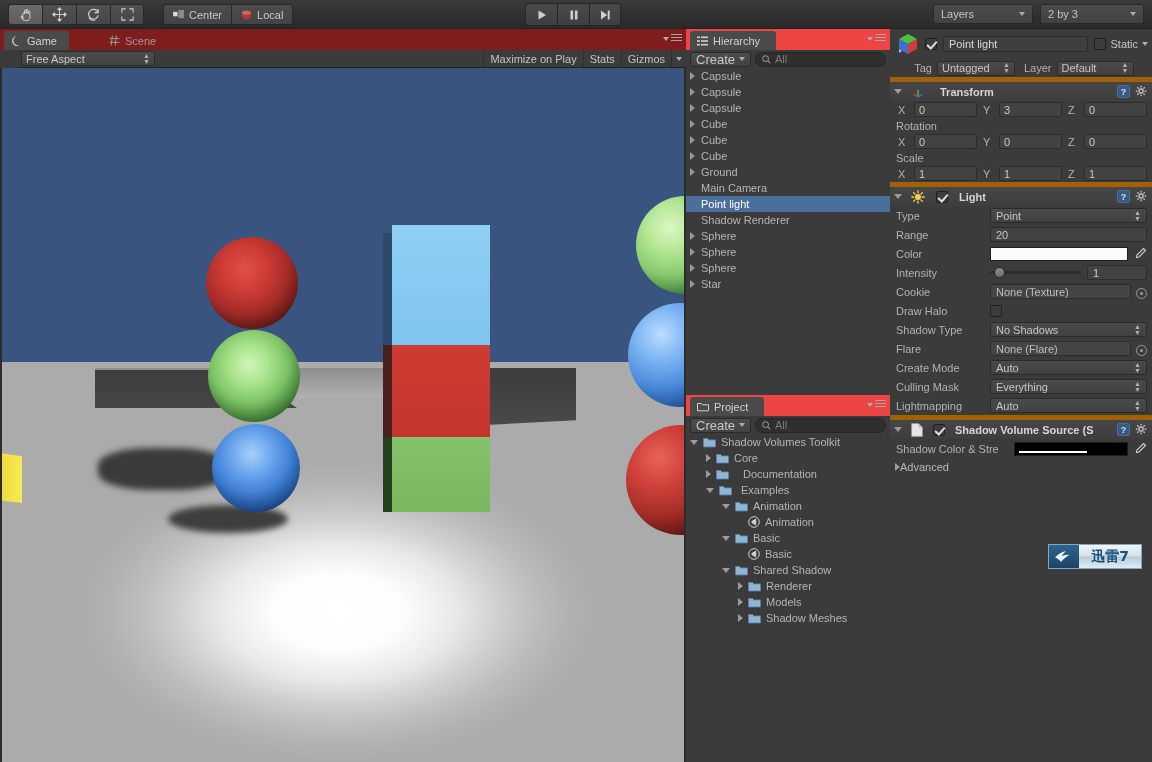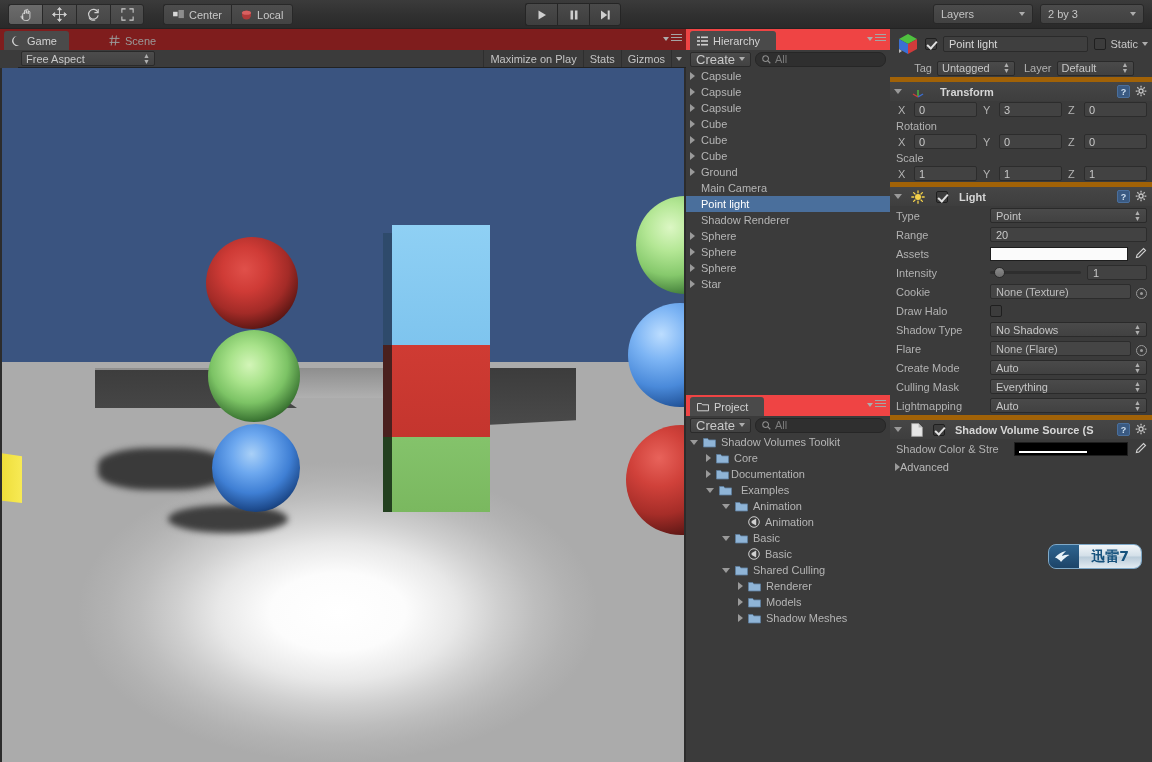--- a/index.html
+++ b/index.html
@@ -277,21 +277,21 @@
     background: linear-gradient(to bottom, #8a8a8a, #6e6e6e); border: 1px solid #2a2a2a;
   }
   .slider-num {
     width: 60px; height: 15px; background: #424242; border: 1px solid #2c2c2c; border-radius: 2px;
     display: flex; align-items: center; padding: 0 5px; color: #c9c9c9; font-size: 11px;
   }
   .foldout-row { display: flex; align-items: center; height: 18px; padding-left: 5px; font-size: 11px; color: #b8b8b8; }
 
   .thunder-badge {
     position: absolute; left: 1048px; top: 544px; width: 94px; height: 25px;
-    border-radius: 8px; display: flex; align-items: center; overflow: hidden;
+    border-radius: 0; display: flex; align-items: center; overflow: hidden;
     background: linear-gradient(to bottom, #5f8fb8 0%, #3f6f98 48%, #2f5d86 52%, #4a7ea8 100%);
     border: 1px solid #7fa9c8;
   }
   .tb-left {
     width: 30px; height: 100%; display: flex; align-items: center; justify-content: center;
     background: linear-gradient(to bottom, #2e648f, #1d4468);
   }
   .tb-right {
     flex: 1; height: 100%; display: flex; align-items: center; justify-content: center;
     background: linear-gradient(to bottom, #f2f6f9 0%, #d3dfe8 48%, #b9cbd9 52%, #e2ebf1 100%);
@@ -626,21 +626,21 @@
           </span>
           <span style="margin-left: 5px;">Core</span>
         </div>
         <div class="tree-row" style="padding-left: 20px;">
           <span class="arrow-r"></span>
           <span style="margin-left: 5px; display: inline-flex; align-items: center;">
             <svg width="13" height="11" viewBox="0 0 13 11">
               <path d="M0.5 1.5h4.2l1.1 1.4h6.7v7.1H0.5z" fill="#8fb4d6" stroke="#5e7f9e" stroke-width="0.8"></path>
             </svg>
           </span>
-          <span style="margin-left: 2px;">Documentation</span>
+          <span style="margin-left: 14px;">Documentation</span>
         </div>
         <div class="tree-row" style="padding-left: 20px;">
           <span class="arrow-d"></span>
           <span style="margin-left: 5px; display: inline-flex; align-items: center;">
             <svg width="13" height="11" viewBox="0 0 13 11">
               <path d="M0.5 1.5h4.2l1.1 1.4h6.7v7.1H0.5z" fill="#8fb4d6" stroke="#5e7f9e" stroke-width="0.8"></path>
             </svg>
           </span>
           <span style="margin-left: 9px;">Examples</span>
         </div>
@@ -682,21 +682,21 @@
           </span>
           <span style="margin-left: 5px;">Basic</span>
         </div>
         <div class="tree-row" style="padding-left: 36px;">
           <span class="arrow-d"></span>
           <span style="margin-left: 5px; display: inline-flex; align-items: center;">
             <svg width="13" height="11" viewBox="0 0 13 11">
               <path d="M0.5 1.5h4.2l1.1 1.4h6.7v7.1H0.5z" fill="#8fb4d6" stroke="#5e7f9e" stroke-width="0.8"></path>
             </svg>
           </span>
-          <span style="margin-left: 5px;">Shared Culling</span>
+          <span style="margin-left: 5px;">Shared Shadow</span>
         </div>
         <div class="tree-row" style="padding-left: 52px;">
           <span class="arrow-r"></span>
           <span style="margin-left: 5px; display: inline-flex; align-items: center;">
             <svg width="13" height="11" viewBox="0 0 13 11">
               <path d="M0.5 1.5h4.2l1.1 1.4h6.7v7.1H0.5z" fill="#8fb4d6" stroke="#5e7f9e" stroke-width="0.8"></path>
             </svg>
           </span>
           <span style="margin-left: 5px;">Renderer</span>
         </div>
@@ -834,21 +834,21 @@
               </span>
             </span>
           </div>
           <div class="prop">
             <span class="pname">Range</span>
             <span class="pval">
               <span class="txt-field">20</span>
             </span>
           </div>
           <div class="prop">
-            <span class="pname">Assets</span>
+            <span class="pname">Color</span>
             <span class="pval">
               <span class="color-swatch"></span>
               <svg class="eyedrop" viewBox="0 0 14 14">
                 <path d="M10.5 1.5l2 2-6.5 6.5-2.6.6.6-2.6z" fill="none" stroke="#cfcfcf" stroke-width="1.1"></path>
               </svg>
             </span>
           </div>
           <div class="prop">
             <span class="pname">Intensity</span>
             <span class="pval">

